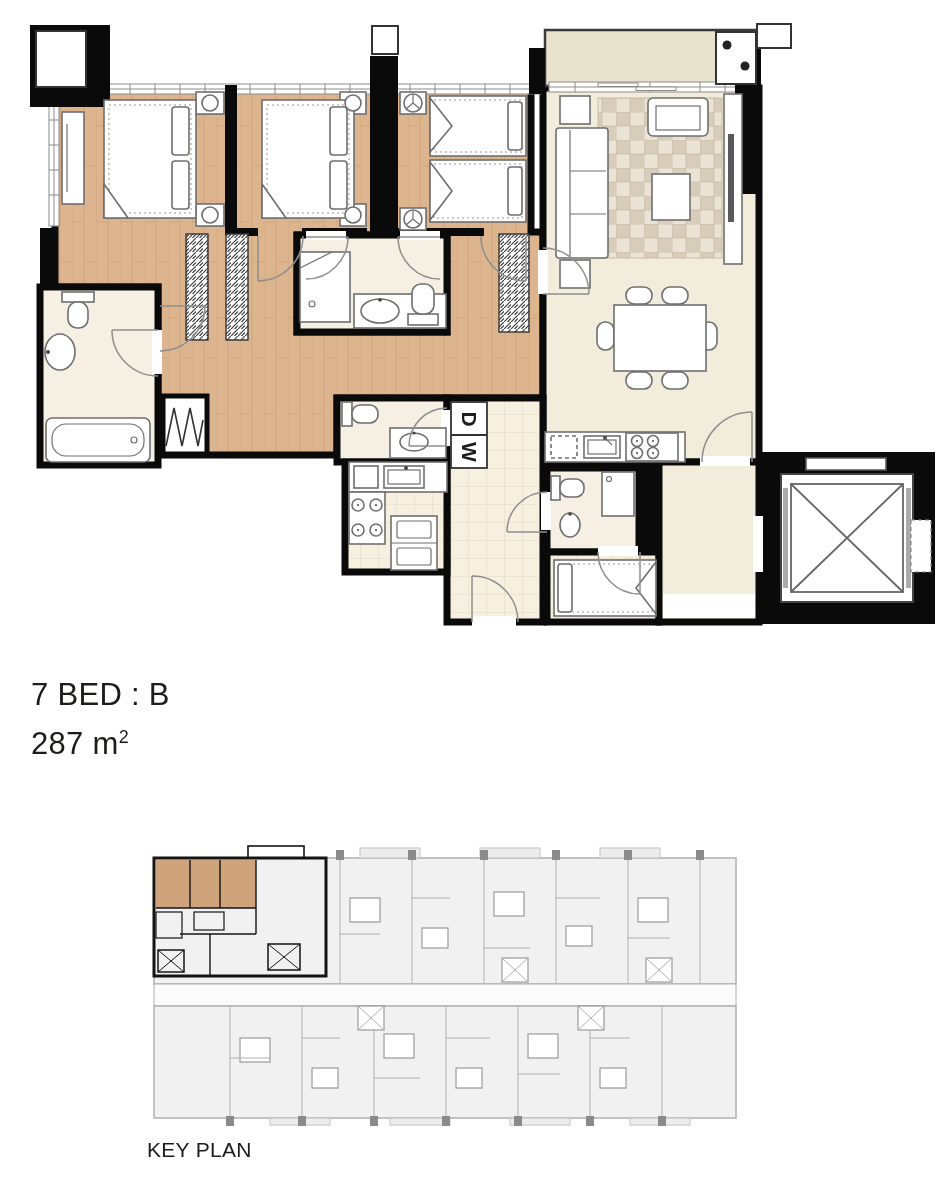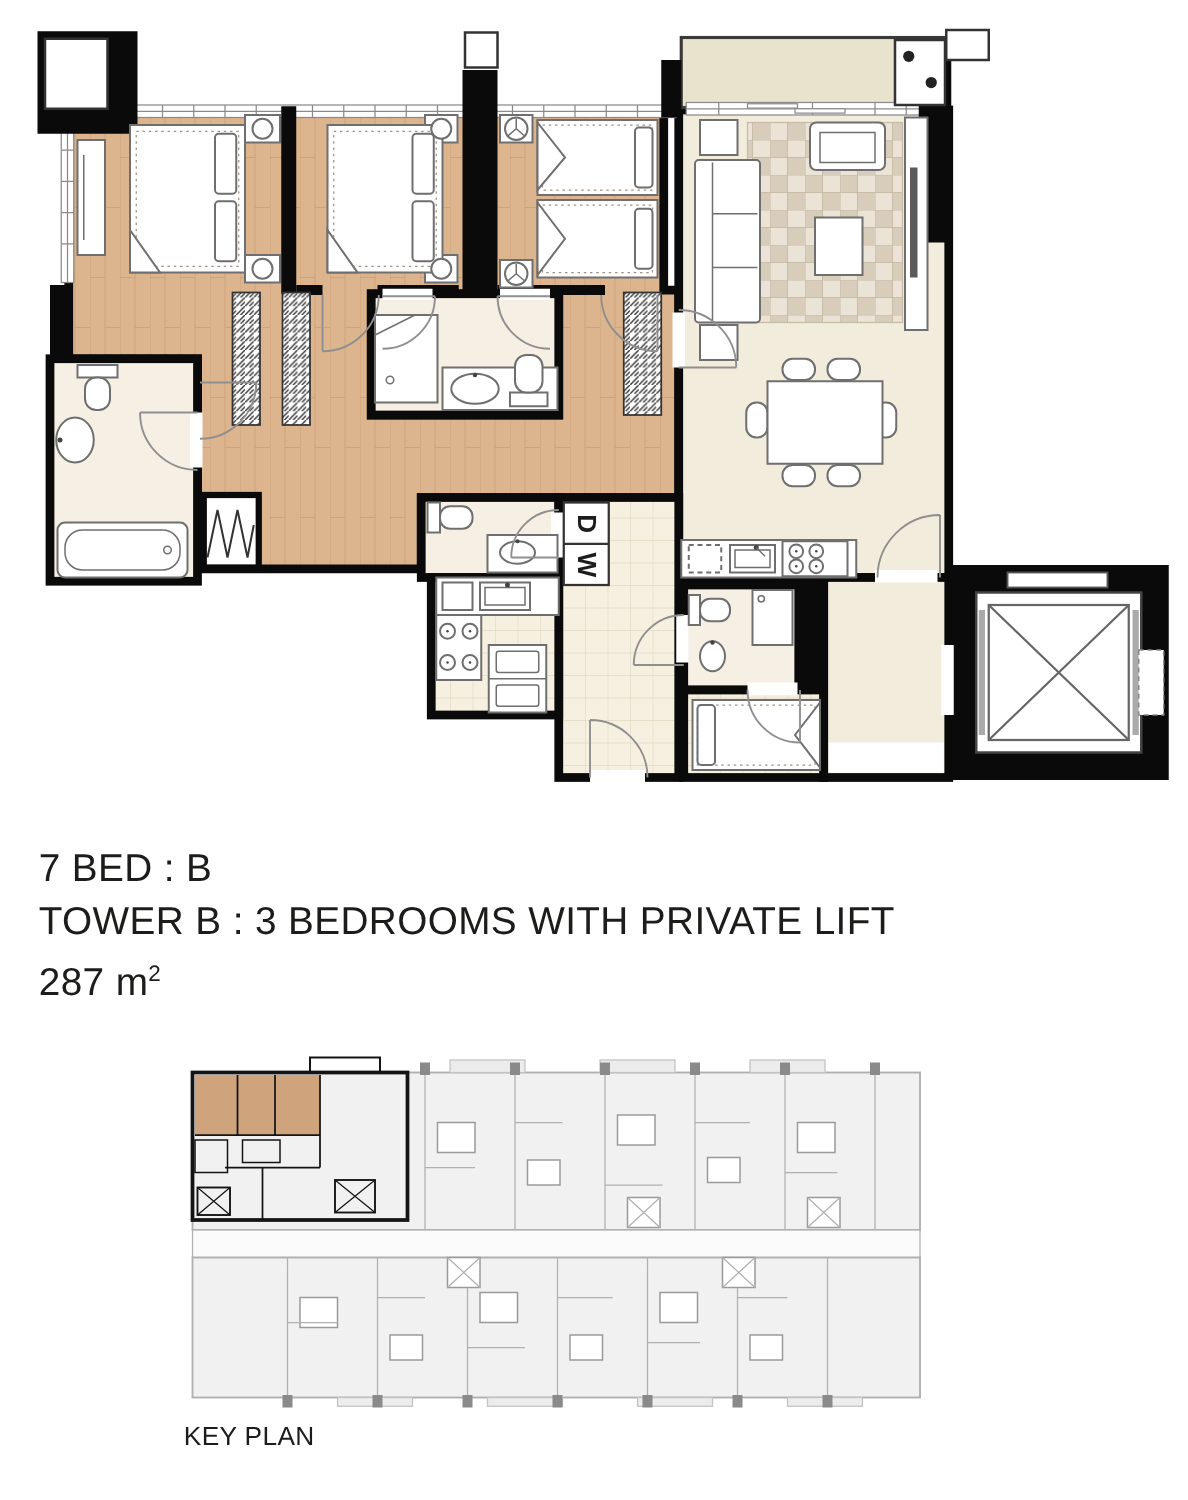--- a/index.html
+++ b/index.html
@@ -377,21 +377,20 @@
     <path d="M547,532H507 M507,532 A40,40 0 0 1 547,492" class="door"></path>
     <path d="M640,552V594 M640,594 A42,42 0 0 1 598,552" class="door"></path>
     <path d="M752,462V412 M752,412 A50,50 0 0 0 702,462" class="door"></path>
     <path d="M472,622V576 M472,576 A46,46 0 0 1 518,622" class="door"></path>
     <path d="M543,294H589 M589,294 A46,46 0 0 0 543,248" class="door"></path>
   </g>
 </svg>
 
 <div class="info">
   <div>7 BED : B</div>
-  <div>TOWER B : 3 BEDROOMS WITH PRIVATE LIFT</div>
   <div><span>287 m</span><sup>2</sup></div>
 </div>
 
 <svg class="keyplan-svg" width="590" height="290" viewBox="0 0 590 290">
 
   <g>
     <rect x="4" y="20" width="582" height="126" class="kp-wing"></rect>
     <rect x="4" y="146" width="582" height="22" fill="#fbfbfb" stroke="#b0b0b0" stroke-width="1"></rect>
     <rect x="4" y="168" width="582" height="112" class="kp-wing"></rect>
     <rect x="210" y="10" width="60" height="10" class="kp-tab"></rect>

